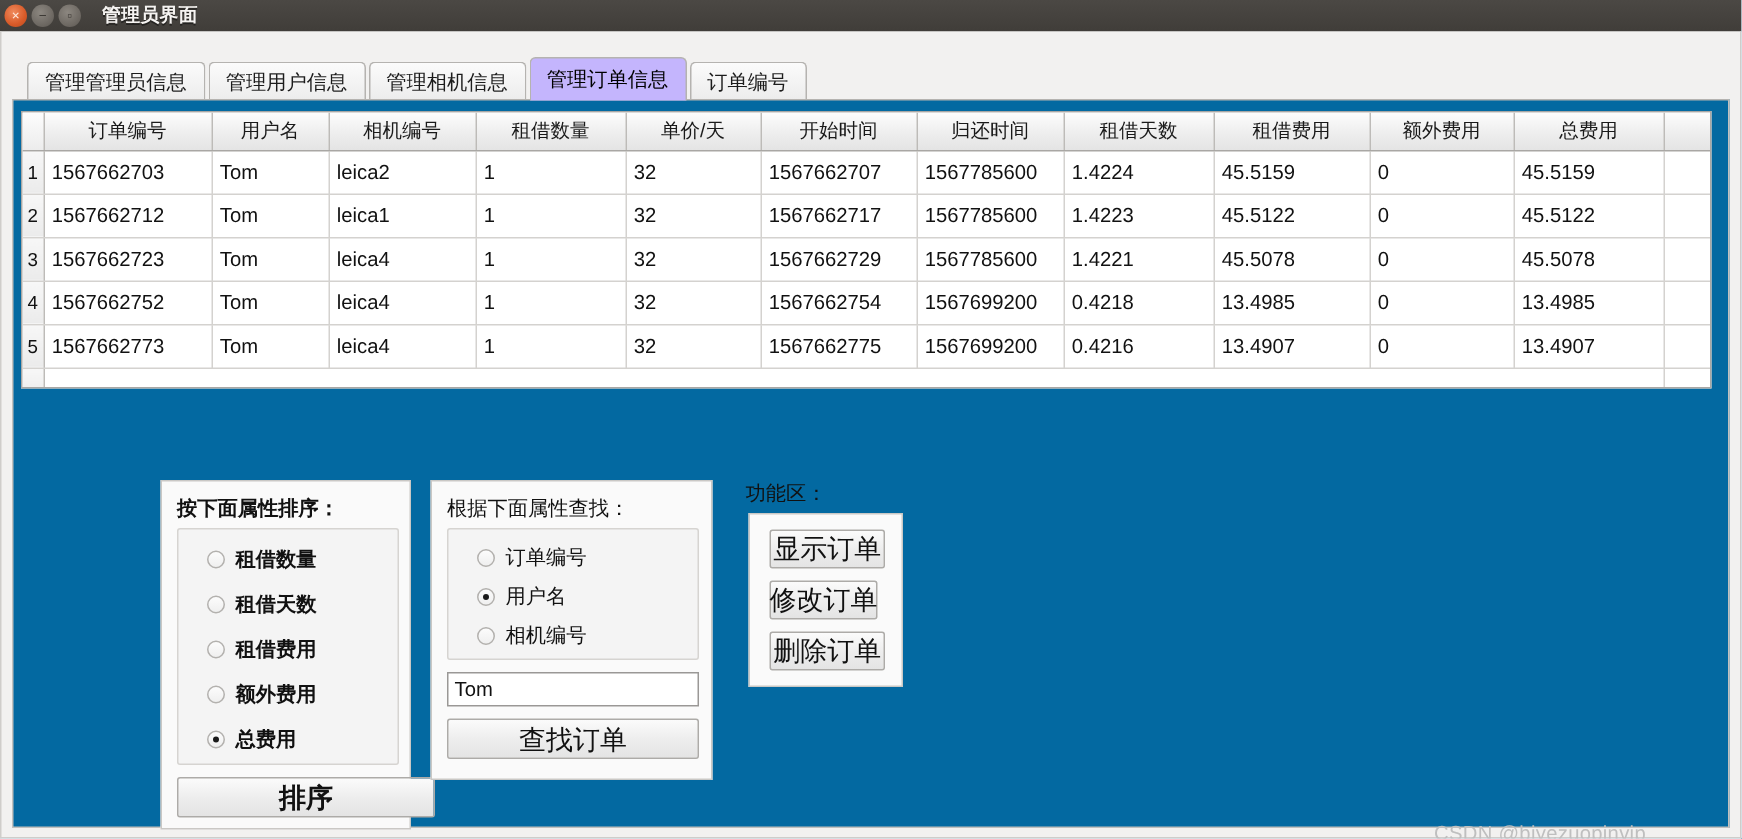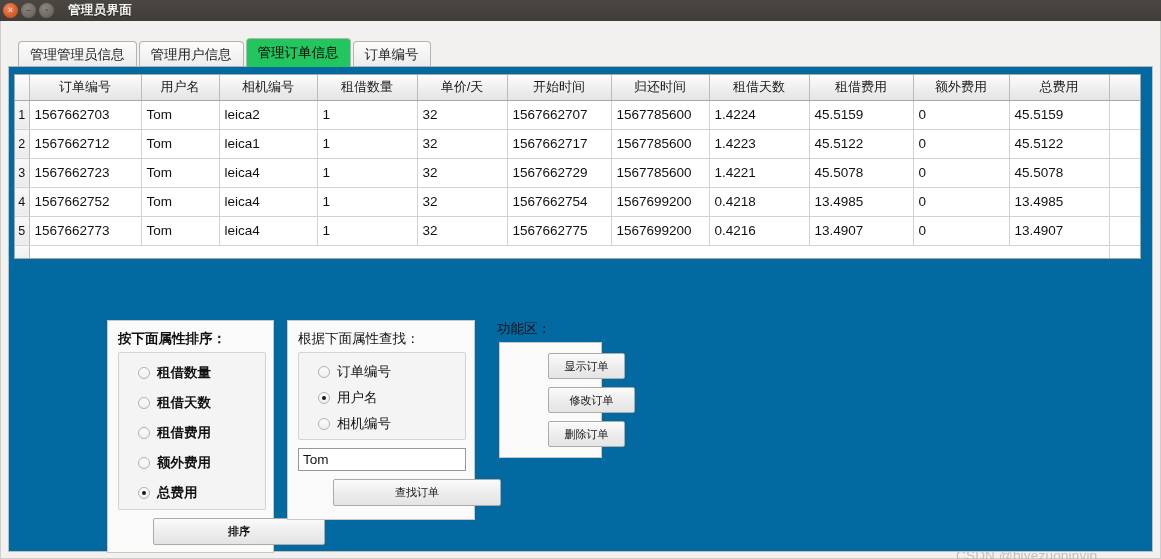--- a/index.html
+++ b/index.html
@@ -86,21 +86,21 @@
     background: linear-gradient(to bottom, #fbfbfb 0%, #ececec 100%);
     border: 1px solid #b5b3b0;
     border-bottom: none;
     border-top-left-radius: 4px;
     border-top-right-radius: 4px;
     margin-right: 2px;
     cursor: default;
     white-space: nowrap;
   }
   .tab.active {
-    background: #22c55e;
+    background: #c4b5fd;
     height: 29px;
     border-color: #b5b3b0;
     color: #000;
     position: relative;
     z-index: 3;
   }
 
   .tabpanel {
     position: absolute;
     left: 7px; top: 45px;
@@ -223,25 +223,24 @@
   }
 
   .btn {
     display: flex;
     align-items: center;
     justify-content: center;
     background: linear-gradient(to bottom, #fbfbfb 0%, #ededed 52%, #e4e4e4 100%);
     border: 1px solid #adabA8;
     border-color: #adaba8;
     border-radius: 2px;
-    font-size: 11px;
+    font-size: 18px;
     color: #111;
     cursor: default;
     white-space: nowrap;
-    margin-left: 35px;
   }
 
   .textinput {
     position: absolute;
     background: #ffffff;
     border: 1px solid #9a9896;
     font-size: 13.5px;
     color: #111;
     display: flex;
     align-items: center;
@@ -267,20 +266,21 @@
     <div class="winbtn min">−</div>
     <div class="winbtn max">▫</div>
     <div class="titletext">管理员界面</div>
   </div>
 
   <div class="winbody">
 
     <div class="tabstrip">
       <div class="tab">管理管理员信息</div>
       <div class="tab">管理用户信息</div>
+      <div class="tab">管理相机信息</div>
       <div class="tab active">管理订单信息</div>
       <div class="tab">订单编号</div>
     </div>
 
     <div class="tabpanel">
 
       <div class="tablewrap">
         <table class="grid">
           <colgroup>
             <col style="width:14px">
@@ -449,21 +449,21 @@
         <div class="textinput" style="left:10px; top:127px; width:168px; height:23px;" placeholder="">Tom</div>
 
         <div class="btn" style="position:absolute; left:10px; top:158px; width:168px; height:27px;">查找订单</div>
       </div>
 
       <div style="position:absolute; left:485px; top:253px;">
         <div class="panel-title" style="position:absolute; left:3px; top:0px;">功能区：</div>
 
         <div class="panel" style="left:5px; top:22px; width:103px; height:116px;">
           <div class="btn" style="position:absolute; left:13px; top:10px; width:77px; height:26px;">显示订单</div>
-          <div class="btn" style="position:absolute; left:13px; top:44px; width:87px; height:26px;">修改订单</div>
+          <div class="btn" style="position:absolute; left:13px; top:44px; width:72px; height:26px;">修改订单</div>
           <div class="btn" style="position:absolute; left:13px; top:78px; width:77px; height:26px;">删除订单</div>
         </div>
       </div>
 
       <div class="watermark" style="left:947px; top:481px;">CSDN @biyezuopinvip</div>
 
     </div>
   </div>
 </div>
 

